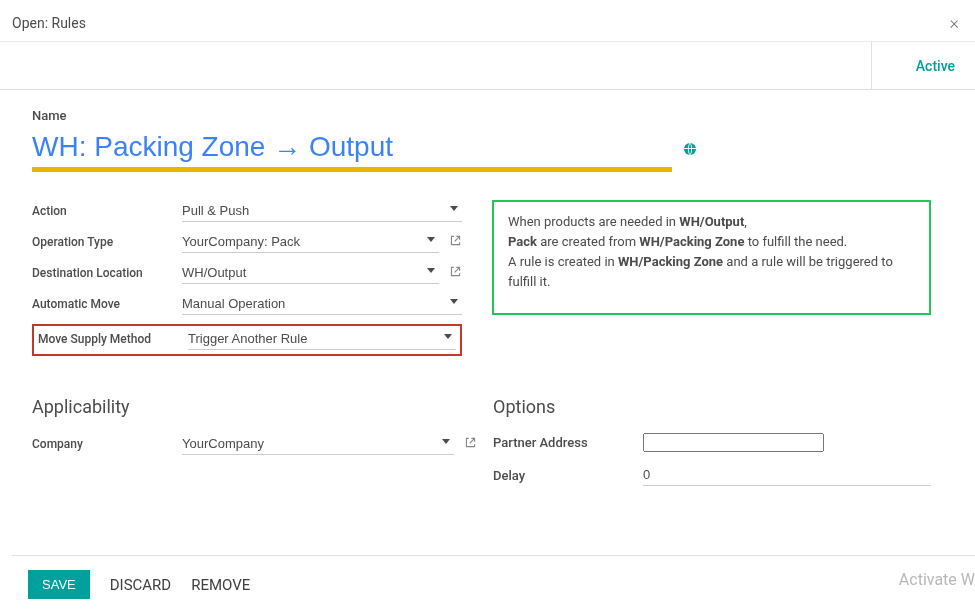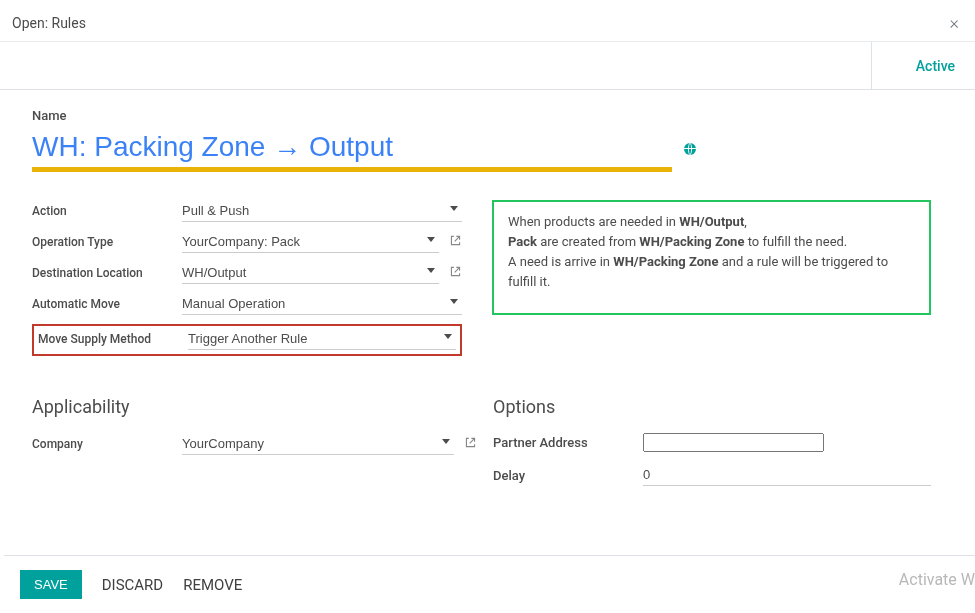--- a/index.html
+++ b/index.html
@@ -46,21 +46,21 @@
 .desc-box .sp { margin-bottom: 10px; }
 .desc-box b { font-weight: 700; }
 
 .sections { display: flex; gap: 16px; margin-top: 40px; }
 .sec-left { width: 445px; }
 .sec-right { flex: 1; }
 .section-title { font-size: 18px; color: #4c4c4c; margin-bottom: 16px; font-weight: 400; }
 
 .plain-input { width: 100%; border: none; border-bottom: 1px solid #ccc; background: transparent; font-size: 13px; color: #4c4c4c; padding: 3px 0; outline: none; }
 
-.footer { position: absolute; bottom: 0; left: 4px; right: 0; border-top: 1px solid #dee2e6; padding: 14px 16px; display: flex; align-items: center; gap: 20px; background: #fff; }
+.footer { position: absolute; bottom: 0; left: 12px; right: 0; border-top: 1px solid #dee2e6; padding: 14px 16px; display: flex; align-items: center; gap: 20px; background: #fff; }
 .btn-save { background: #00a09d; color: #fff; border: none; padding: 7px 14px; font-size: 13px; font-weight: 500; cursor: pointer; }
 .btn-text { color: #404040; font-size: 15px; cursor: pointer; }
 .watermark { position: absolute; right: 0; bottom: 24px; color: #b8b8b8; font-size: 16px; }
 
 .opt-row { display: flex; align-items: center; margin-bottom: 12px; }
 .opt-row .lbl { width: 150px; font-size: 13px; font-weight: 500; color: #4c4c4c; }
 .opt-row .ctrl { flex: 1; position: relative; }
 </style>
 </head>
 <body>
@@ -130,21 +130,21 @@
           </div>
         </div>
       </div>
     </div>
 
     <div class="col-right">
       <div class="desc-box">
         <div class="sp">
           <span>When products are needed in </span><b>WH/Output</b><span>,</span><br>
           <b>Pack</b><span> are created from </span><b>WH/Packing Zone</b><span> to fulfill the need.</span><br>
-          <span>A need is arrive in </span><b>WH/Packing Zone</b><span> and a rule will be triggered to fulfill it.</span>
+          <span>A rule is created in </span><b>WH/Packing Zone</b><span> and a rule will be triggered to fulfill it.</span>
         </div>
       </div>
     </div>
   </div>
 
   <div class="sections">
     <div class="sec-left">
       <div class="section-title">Applicability</div>
       <div class="form-row">
         <span class="lbl">Company</span>

